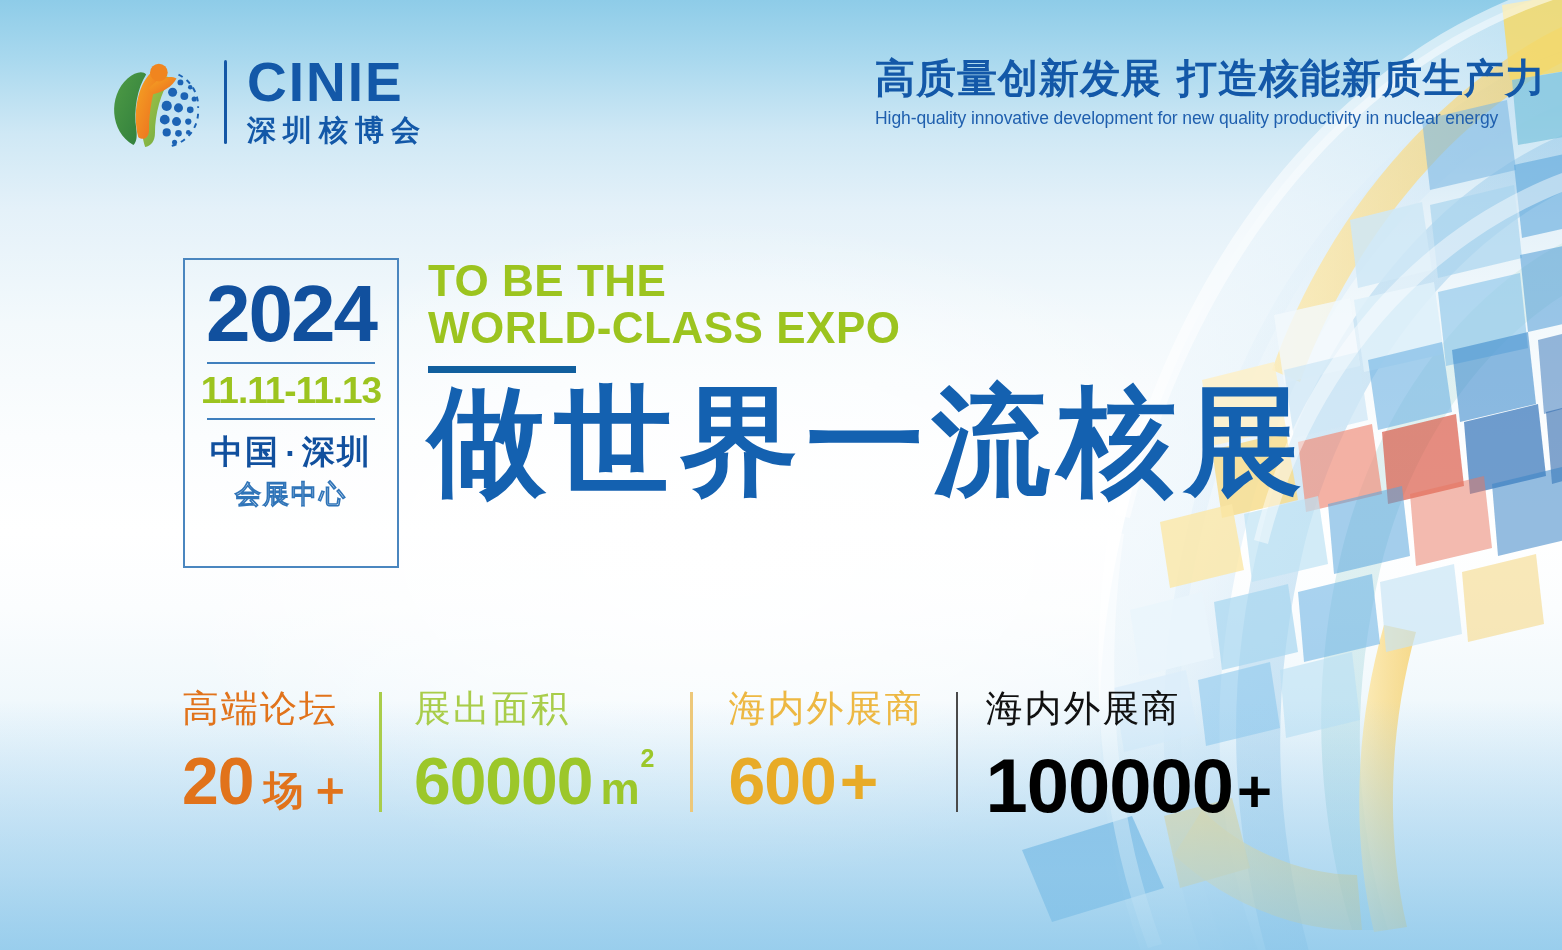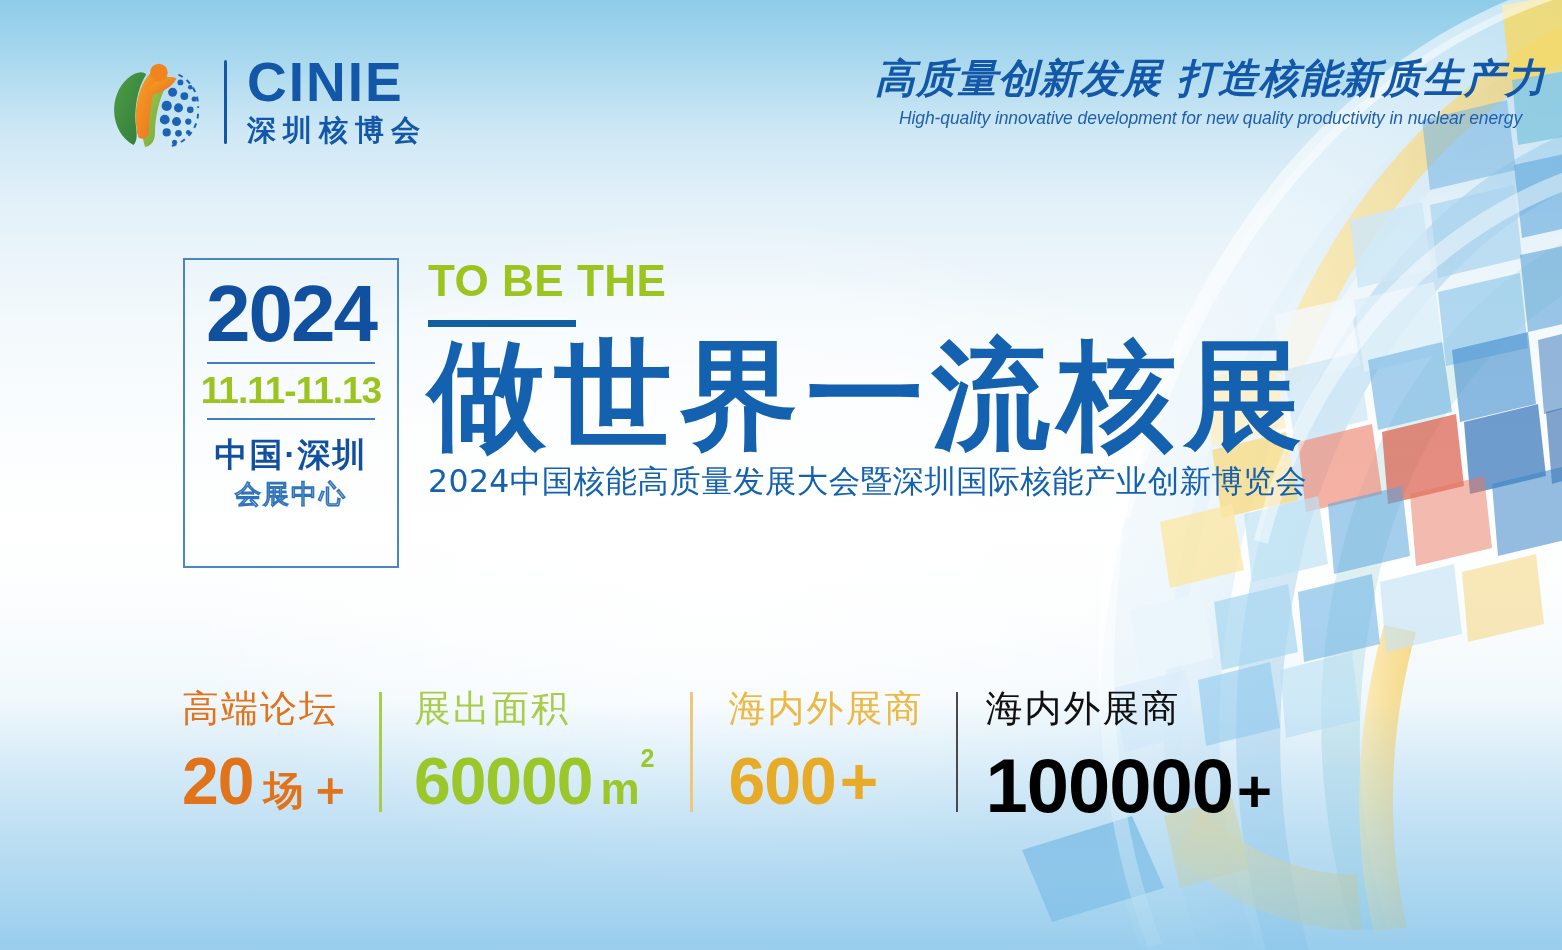--- a/index.html
+++ b/index.html
@@ -50,21 +50,21 @@
   .logo-cinie{
     font-size:55px;line-height:.95;font-weight:bold;color:#1358a8;
     letter-spacing:2px;font-family:"Liberation Sans","DejaVu Sans",sans-serif;
   }
   .logo-cn{
     font-size:29px;line-height:1.15;margin-top:6px;color:#1358a8;font-weight:bold;
     letter-spacing:7px;font-family:"DejaVu Sans","Liberation Sans",sans-serif;
   }
 
   
-  .tagline{position:absolute;right:16px;top:56px;text-align:center;font-style:italic;}
+  .tagline{position:absolute;right:16px;top:56px;text-align:left;}
   .tagline-cn{
     font-size:40px;font-weight:bold;color:#1358a8;letter-spacing:1px;line-height:1.12;
     white-space:nowrap;font-family:"DejaVu Sans","Liberation Sans",sans-serif;
   }
   .tagline-en{
     font-size:17.5px;color:#1f5fae;margin-top:7px;white-space:nowrap;letter-spacing:-.1px;
     font-family:"Liberation Sans","DejaVu Sans",sans-serif;
   }
 
   
@@ -79,21 +79,21 @@
     font-family:"Liberation Sans","DejaVu Sans",sans-serif;
   }
   .db-rule{width:168px;height:2px;background:#3f7fbd;margin:10px 0 4px;}
   .db-dates{
     font-size:37px;font-weight:bold;color:#9cc41f;line-height:1.25;letter-spacing:-1px;
     font-family:"Liberation Sans","DejaVu Sans",sans-serif;
   }
   .db-rule2{width:168px;height:2px;background:#3f7fbd;margin:4px 0 14px;}
   .db-city{
     font-size:33px;font-weight:bold;color:#11509e;letter-spacing:2px;line-height:1.25;
-    font-family:Liberation Sans, sans-serif;
+    font-family:Liberation Mono, monospace;
   }
   .db-venue{
     font-size:26px;font-weight:normal;letter-spacing:2px;line-height:1.25;margin-top:2px;
     color:transparent;-webkit-text-stroke:1.6px #2f74b8;
     font-family:"DejaVu Sans","Liberation Sans",sans-serif;
   }
 
   
   .headline{position:absolute;left:428px;top:258px;}
   .hl-en{
@@ -310,23 +310,23 @@
     <div class="db-year">2024</div>
     <div class="db-rule"></div>
     <div class="db-dates">11.11-11.13</div>
     <div class="db-rule2"></div>
     <div class="db-city">中国·深圳</div>
     <div class="db-venue">会展中心</div>
   </div>
 
   <div class="headline">
     <div class="hl-en">TO BE THE</div>
+    <div class="hl-en">WORLD-CLASS EXPO</div>
     <div class="hl-bar"></div>
     <div class="hl-cn">做世界一流核展</div>
-    <div class="hl-sub">2024中国核能高质量发展大会暨深圳国际核能产业创新博览会</div>
   </div>
 
   <div class="stats">
 
     <div class="stat s1">
       <div class="stat-label">高端论坛</div>
       <div class="stat-value">
         <span class="sv-num">20</span>
         <span class="sv-unit">场</span>
         <span class="sv-unit">+</span>

